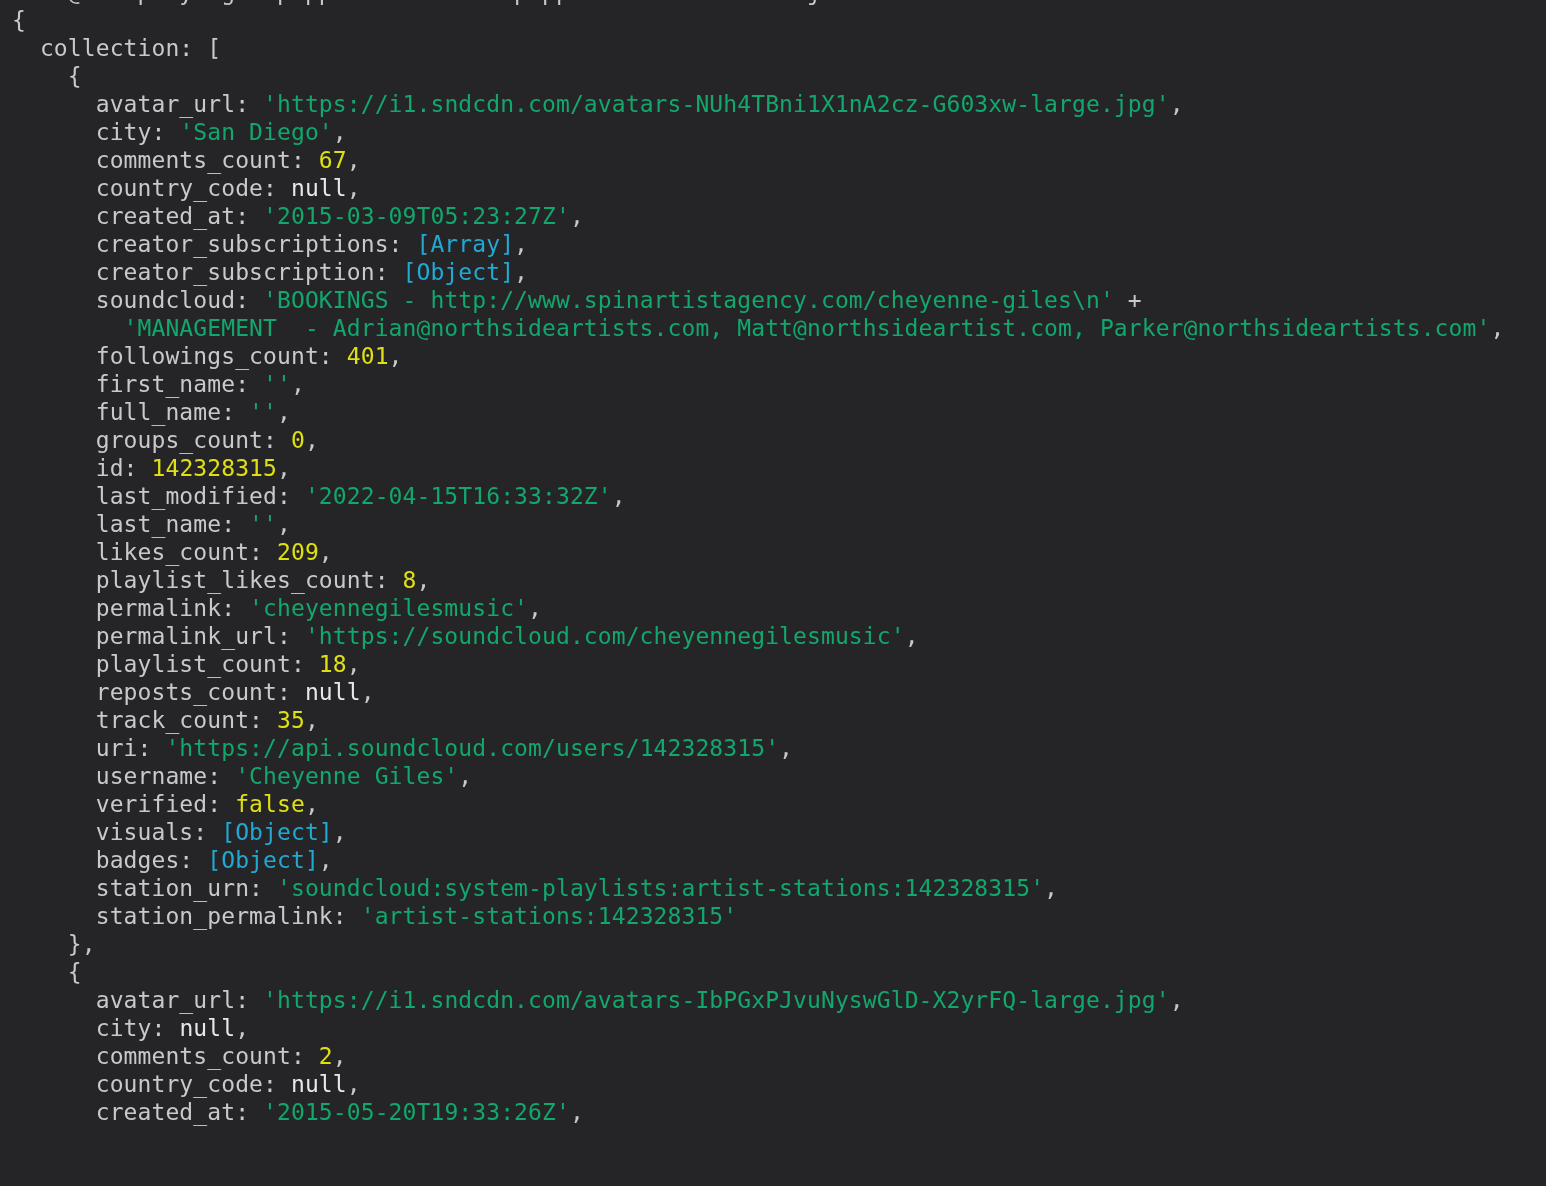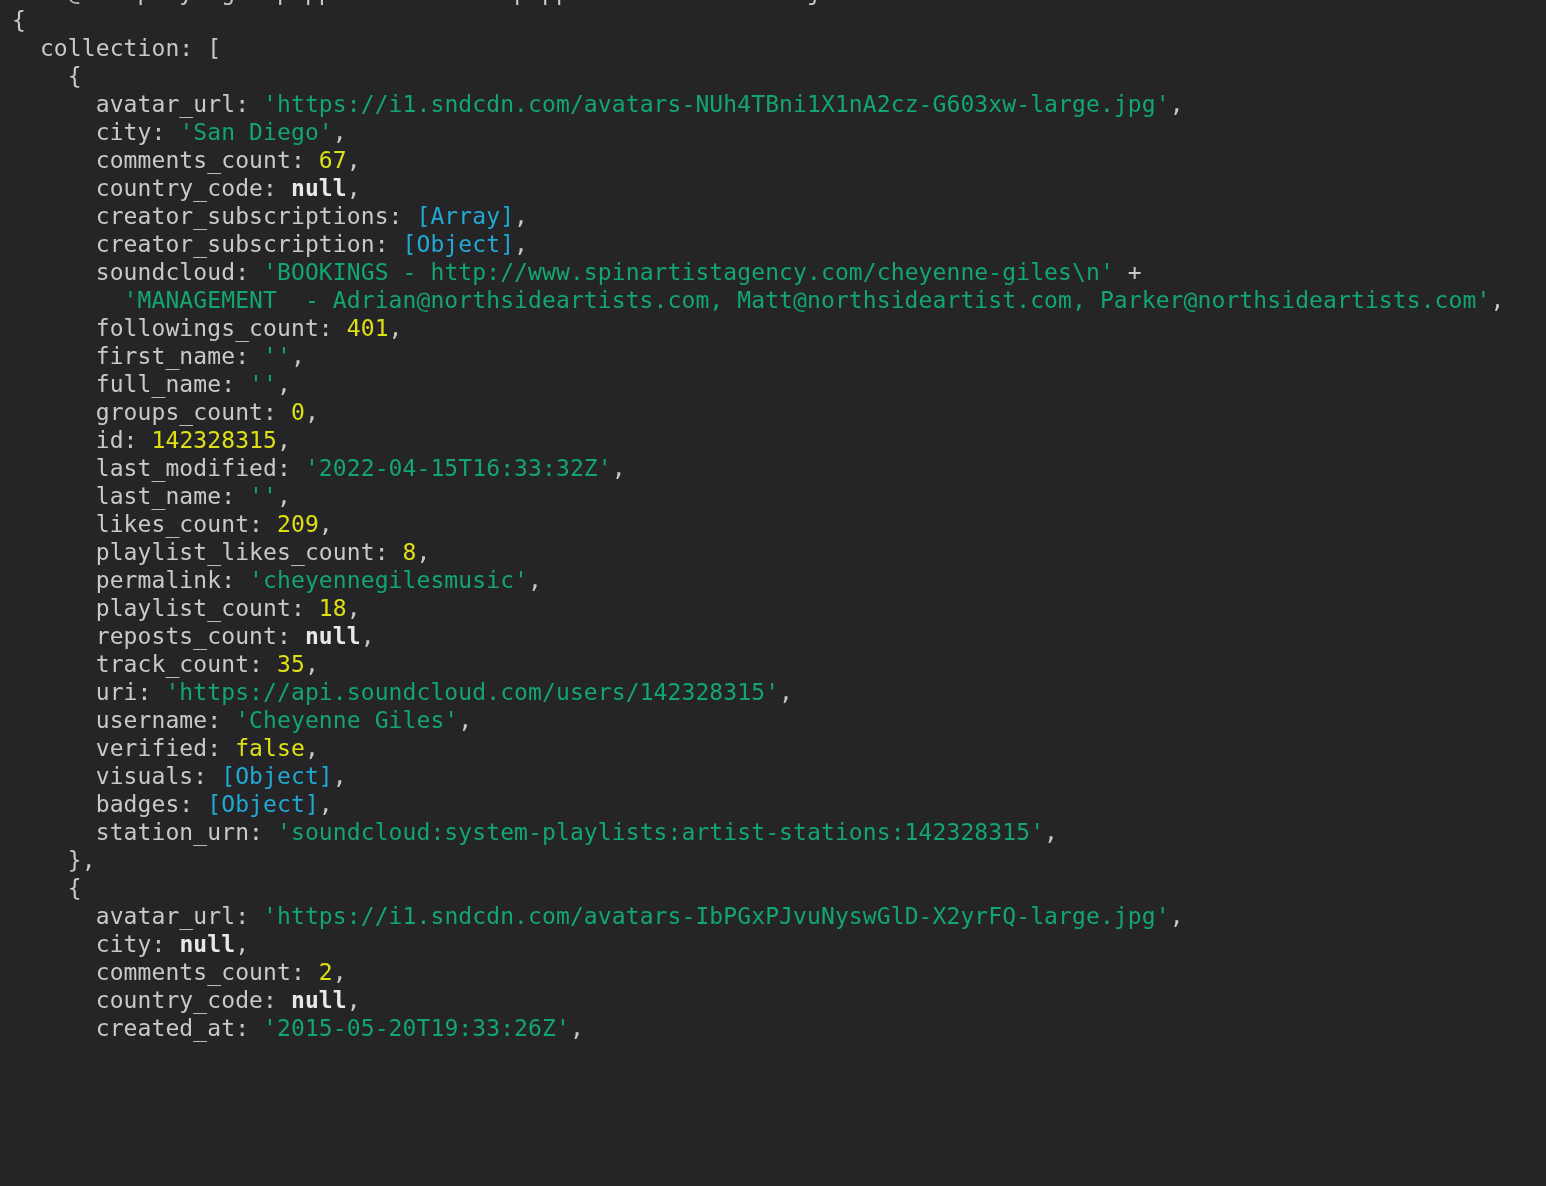--- a/index.html
+++ b/index.html
@@ -26,59 +26,62 @@
     line-height: 28px;
     letter-spacing: 0.1px;
   }
   .console-line {
     white-space: pre;
     height: 28px;
   }
   .tok-plain  { color: var(--c-plain, #c9c9c9); }
   .tok-str    { color: var(--c-string, #12a76d); }
   .tok-num    { color: var(--c-number, #dfe014); }
-  .tok-null   { color: var(--c-null, #e8e8e8); font-weight: bold; }
+  .tok-null   { color: var(--c-null, #e8e8e8); font-weight: normal; }
   .tok-obj    { color: var(--c-object, #22a9d3); }
 </style>
 </head>
 <body style="background: rgb(37, 37, 40);">
 
 <div id="terminal" style="--bg: #252528; --c-plain: #c9c9c9; --c-string: #12a76d; --c-number: #dfe014; --c-null: #e8e8e8; --c-object: #22a9d3;">
   <div id="terminal-output">
       <div class="console-line"><span class="tok-plain">user@Mac playing-w-puppeteer % node puppeteer-soundcloud.js</span></div>
       <div class="console-line"><span class="tok-plain">{</span></div>
       <div class="console-line"><span class="tok-plain">  collection: [</span></div>
       <div class="console-line"><span class="tok-plain">    {</span></div>
       <div class="console-line"><span class="tok-plain">      avatar_url: </span><span class="tok-str">'https://i1.sndcdn.com/avatars-NUh4TBni1X1nA2cz-G603xw-large.jpg'</span><span class="tok-plain">,</span></div>
       <div class="console-line"><span class="tok-plain">      city: </span><span class="tok-str">'San Diego'</span><span class="tok-plain">,</span></div>
       <div class="console-line"><span class="tok-plain">      comments_count: </span><span class="tok-num">67</span><span class="tok-plain">,</span></div>
       <div class="console-line"><span class="tok-plain">      country_code: </span><span class="tok-null">null</span><span class="tok-plain">,</span></div>
+      <div class="console-line"><span class="tok-plain">      created_at: </span><span class="tok-str">'2015-03-09T05:23:27Z'</span><span class="tok-plain">,</span></div>
       <div class="console-line"><span class="tok-plain">      creator_subscriptions: </span><span class="tok-obj">[Array]</span><span class="tok-plain">,</span></div>
       <div class="console-line"><span class="tok-plain">      creator_subscription: </span><span class="tok-obj">[Object]</span><span class="tok-plain">,</span></div>
       <div class="console-line"><span class="tok-plain">      soundcloud: </span><span class="tok-str">'BOOKINGS - http://www.spinartistagency.com/cheyenne-giles\n'</span><span class="tok-plain"> +</span></div>
       <div class="console-line"><span class="tok-plain">        </span><span class="tok-str">'MANAGEMENT  - Adrian@northsideartists.com, Matt@northsideartist.com, Parker@northsideartists.com'</span><span class="tok-plain">,</span></div>
       <div class="console-line"><span class="tok-plain">      followings_count: </span><span class="tok-num">401</span><span class="tok-plain">,</span></div>
       <div class="console-line"><span class="tok-plain">      first_name: </span><span class="tok-str">''</span><span class="tok-plain">,</span></div>
       <div class="console-line"><span class="tok-plain">      full_name: </span><span class="tok-str">''</span><span class="tok-plain">,</span></div>
       <div class="console-line"><span class="tok-plain">      groups_count: </span><span class="tok-num">0</span><span class="tok-plain">,</span></div>
       <div class="console-line"><span class="tok-plain">      id: </span><span class="tok-num">142328315</span><span class="tok-plain">,</span></div>
       <div class="console-line"><span class="tok-plain">      last_modified: </span><span class="tok-str">'2022-04-15T16:33:32Z'</span><span class="tok-plain">,</span></div>
       <div class="console-line"><span class="tok-plain">      last_name: </span><span class="tok-str">''</span><span class="tok-plain">,</span></div>
       <div class="console-line"><span class="tok-plain">      likes_count: </span><span class="tok-num">209</span><span class="tok-plain">,</span></div>
       <div class="console-line"><span class="tok-plain">      playlist_likes_count: </span><span class="tok-num">8</span><span class="tok-plain">,</span></div>
       <div class="console-line"><span class="tok-plain">      permalink: </span><span class="tok-str">'cheyennegilesmusic'</span><span class="tok-plain">,</span></div>
+      <div class="console-line"><span class="tok-plain">      permalink_url: </span><span class="tok-str">'https://soundcloud.com/cheyennegilesmusic'</span><span class="tok-plain">,</span></div>
       <div class="console-line"><span class="tok-plain">      playlist_count: </span><span class="tok-num">18</span><span class="tok-plain">,</span></div>
       <div class="console-line"><span class="tok-plain">      reposts_count: </span><span class="tok-null">null</span><span class="tok-plain">,</span></div>
       <div class="console-line"><span class="tok-plain">      track_count: </span><span class="tok-num">35</span><span class="tok-plain">,</span></div>
       <div class="console-line"><span class="tok-plain">      uri: </span><span class="tok-str">'https://api.soundcloud.com/users/142328315'</span><span class="tok-plain">,</span></div>
       <div class="console-line"><span class="tok-plain">      username: </span><span class="tok-str">'Cheyenne Giles'</span><span class="tok-plain">,</span></div>
       <div class="console-line"><span class="tok-plain">      verified: </span><span class="tok-num">false</span><span class="tok-plain">,</span></div>
       <div class="console-line"><span class="tok-plain">      visuals: </span><span class="tok-obj">[Object]</span><span class="tok-plain">,</span></div>
       <div class="console-line"><span class="tok-plain">      badges: </span><span class="tok-obj">[Object]</span><span class="tok-plain">,</span></div>
       <div class="console-line"><span class="tok-plain">      station_urn: </span><span class="tok-str">'soundcloud:system-playlists:artist-stations:142328315'</span><span class="tok-plain">,</span></div>
+      <div class="console-line"><span class="tok-plain">      station_permalink: </span><span class="tok-str">'artist-stations:142328315'</span></div>
       <div class="console-line"><span class="tok-plain">    },</span></div>
       <div class="console-line"><span class="tok-plain">    {</span></div>
       <div class="console-line"><span class="tok-plain">      avatar_url: </span><span class="tok-str">'https://i1.sndcdn.com/avatars-IbPGxPJvuNyswGlD-X2yrFQ-large.jpg'</span><span class="tok-plain">,</span></div>
       <div class="console-line"><span class="tok-plain">      city: </span><span class="tok-null">null</span><span class="tok-plain">,</span></div>
       <div class="console-line"><span class="tok-plain">      comments_count: </span><span class="tok-num">2</span><span class="tok-plain">,</span></div>
       <div class="console-line"><span class="tok-plain">      country_code: </span><span class="tok-null">null</span><span class="tok-plain">,</span></div>
       <div class="console-line"><span class="tok-plain">      created_at: </span><span class="tok-str">'2015-05-20T19:33:26Z'</span><span class="tok-plain">,</span></div>
     </div>
 </div>
 

